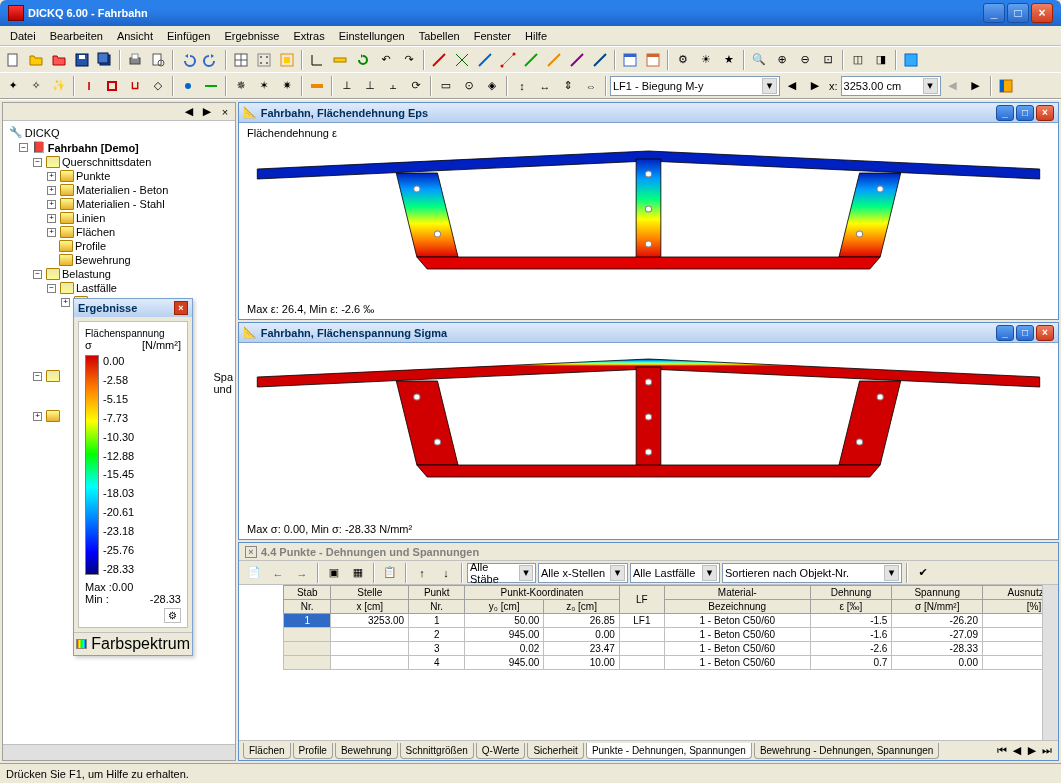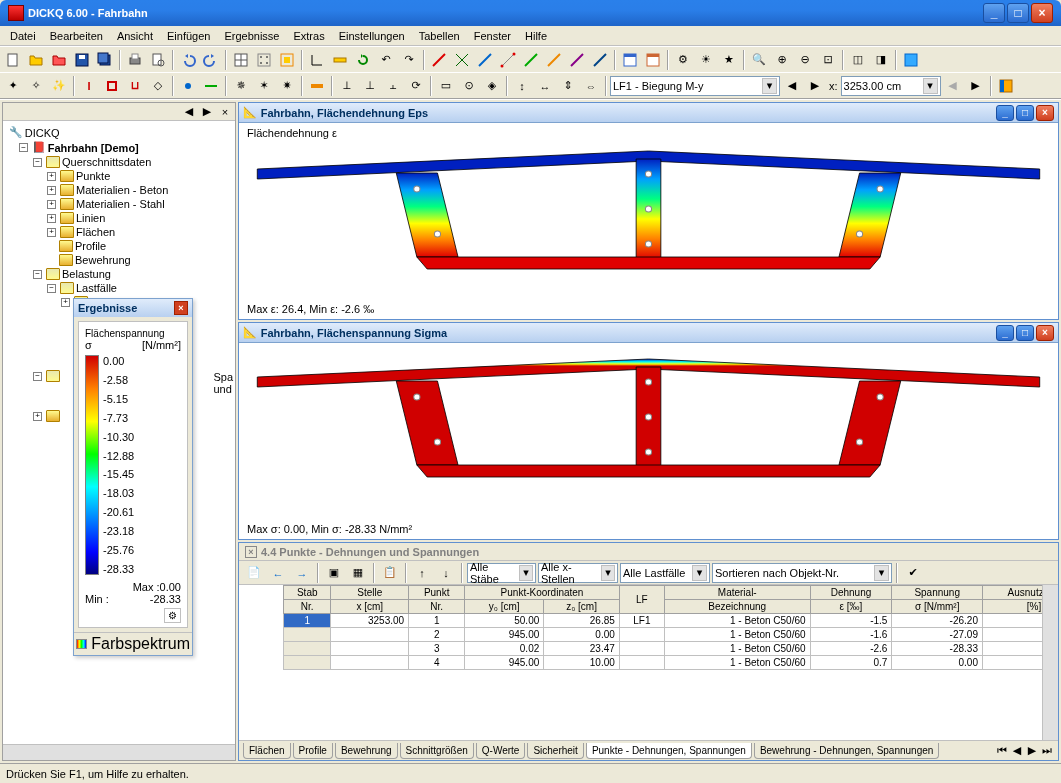--- a/index.html
+++ b/index.html
@@ -38,21 +38,21 @@
 .footer-label { position:absolute; bottom:4px; left:8px; font-size:11px;}
 .tabs-bar { height:20px; display:flex; gap:2px; padding:0 4px; background:#ece9d8; border-top:1px solid #c0c0c0; align-items:center; overflow:hidden;}
 .tab { border:1px solid #a0a0a0; border-top:none; background:#ece9d8; padding:2px 5px; font-size:10px; border-radius:0 0 4px 4px; white-space:nowrap;}
 .tab.active { background:#fff;}
 .tabs-nav { margin-left:auto; display:flex; gap:1px;}
 .statusbar { height:20px; background:#ece9d8; border-top:1px solid #a0a0a0; display:flex; align-items:center; padding:0 6px; color:#000;}
 .table-toolbar { height:24px; background:#ece9d8; display:flex; align-items:center; gap:2px; padding:0 4px; border-bottom:1px solid #c0c0c0;}
 table.data-grid { border-collapse:collapse; width:100%; background:#fff;margin-left:44px;}
 table.data-grid th { background:#ece9d8; border:1px solid #a0a0a0; font-weight:normal; padding:1px 3px; font-size:10px; text-align:center;}
 table.data-grid td { border:1px solid #c0c0c0; padding:1px 4px; font-size:10px; text-align:right;}
-table.data-grid td.l { text-align:right;}
+table.data-grid td.l { text-align:center;}
 table.data-grid td.c { text-align:center;}
 .table-title { height:18px; background:#ece9d8; color:#808080; font-weight:bold; padding:2px 6px; border-bottom:1px solid #c0c0c0; display:flex; align-items:center; gap:4px;}
 .ergebnisse-panel { position:absolute; top:195px; left:70px; width:120px; background:#ece9d8; border:1px solid #7da2ce; z-index:10; box-shadow:2px 2px 4px rgba(0,0,0,0.2);}
 .erg-title { height:18px; background:linear-gradient(#e0ecfb,#b8d0f0); display:flex; align-items:center; padding:0 4px; font-weight:bold; color:#003060;}
 .erg-title .close-x { margin-left:auto; width:14px; height:14px; background:#d04020; color:#fff; display:flex; align-items:center; justify-content:center; font-size:9px; border:1px solid #a02000;}
 .erg-body { padding:6px; background:#fff; border:1px solid #c0c0c0; margin:4px;}
 .gradient-bar { width:14px; height:220px; background:linear-gradient(to bottom, #d00000 0%, #ff8000 15%, #ffff00 30%, #00ff00 45%, #00ffff 60%, #0080ff 75%, #0000ff 90%, #000080 100%); border:1px solid #808080;}
 .grad-labels { display:flex; flex-direction:column; justify-content:space-between; height:220px; font-size:10px; margin-left:4px;}
 .scrollbar-v { width:16px; background:#e0e0e0; border-left:1px solid #c0c0c0;}
 .scrollbar-h { height:16px; background:#e0e0e0; border-top:1px solid #c0c0c0;}
@@ -454,21 +454,21 @@
             <span>-10.30</span>
             <span>-12.88</span>
             <span>-15.45</span>
             <span>-18.03</span>
             <span>-20.61</span>
             <span>-23.18</span>
             <span>-25.76</span>
             <span>-28.33</span>
           </div>
         </div>
-        <div style="margin-top:6px;font-size:10px;display:flex;justify-content:flex-end">
+        <div style="margin-top:6px;font-size:10px;display:flex;justify-content:flex-start">
             <span>Max :</span>
             <span>0.00</span>
           </div>
         <div style="font-size:10px;display:flex;justify-content:space-between">
             <span>Min :</span>
             <span>-28.33</span>
           </div>
         <div style="text-align:right;margin-top:4px"><span style="border:1px solid #c0c0c0;padding:1px 3px;font-size:10px">⚙</span></div>
       </div>
       <div style="background:#ece9d8;border-top:1px solid #c0c0c0;padding:2px;display:flex;align-items:center;gap:4px">
@@ -580,21 +580,21 @@
         <div class="tb-btn">📋</div>
         <div class="tb-sep"></div>
         <div class="tb-btn">↑</div>
         <div class="tb-btn">↓</div>
         <div class="tb-sep"></div>
         <div class="combo" style="width:69px">
             <span>Alle Stäbe</span>
             <span style="flex:1"></span>
             <div class="arrow">▾</div>
           </div>
-        <div class="combo" style="width:80px">
+        <div class="combo" style="width:90px">
             <span>Alle x-Stellen</span>
             <span style="flex:1"></span>
             <div class="arrow">▾</div>
           </div>
         <div class="combo" style="width:90px">
             <span>Alle Lastfälle</span>
             <span style="flex:1"></span>
             <div class="arrow">▾</div>
           </div>
         <div class="combo" style="width:180px">

